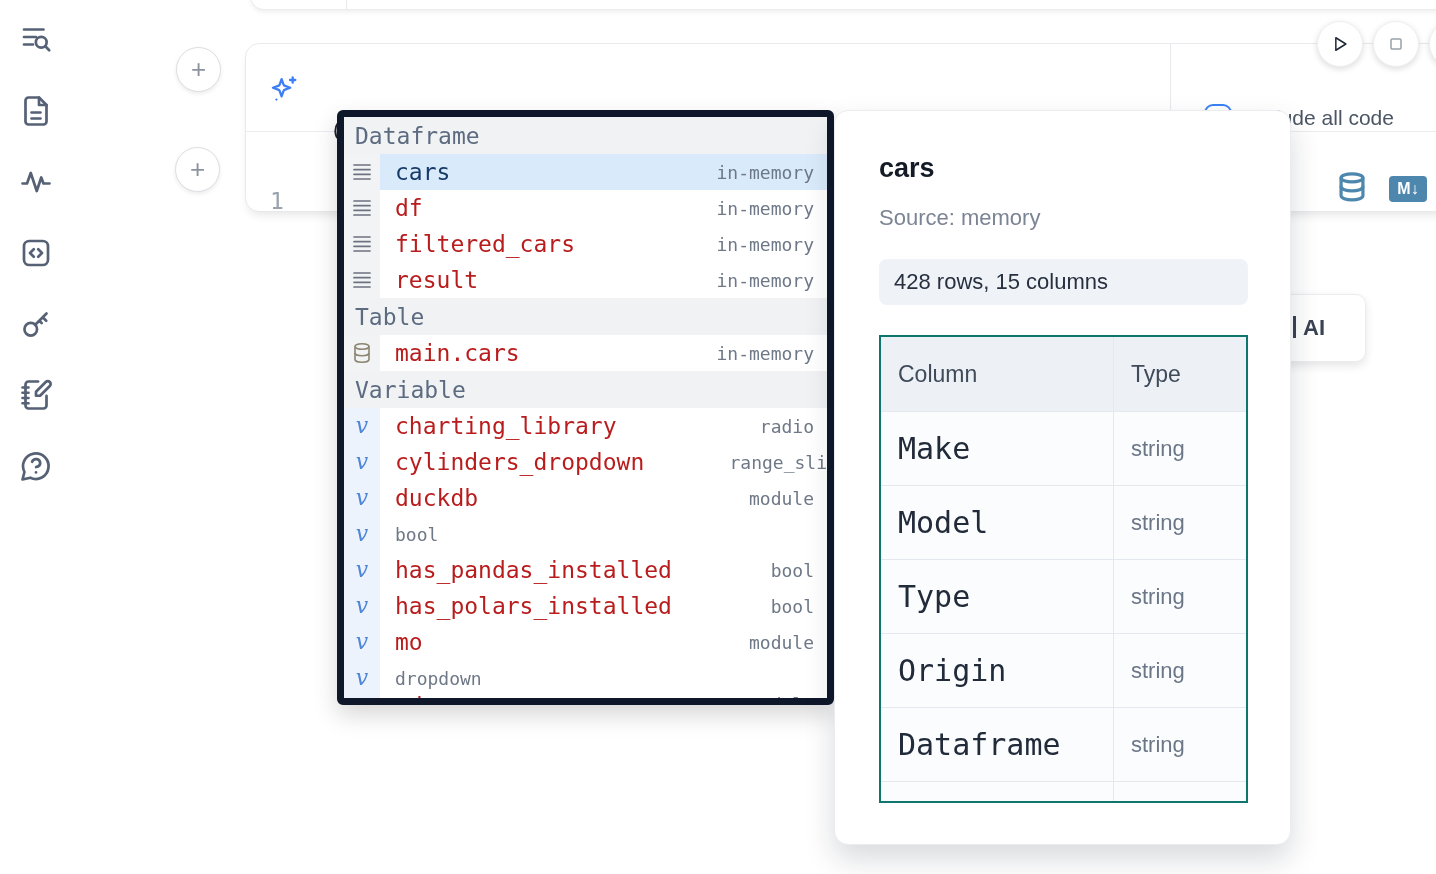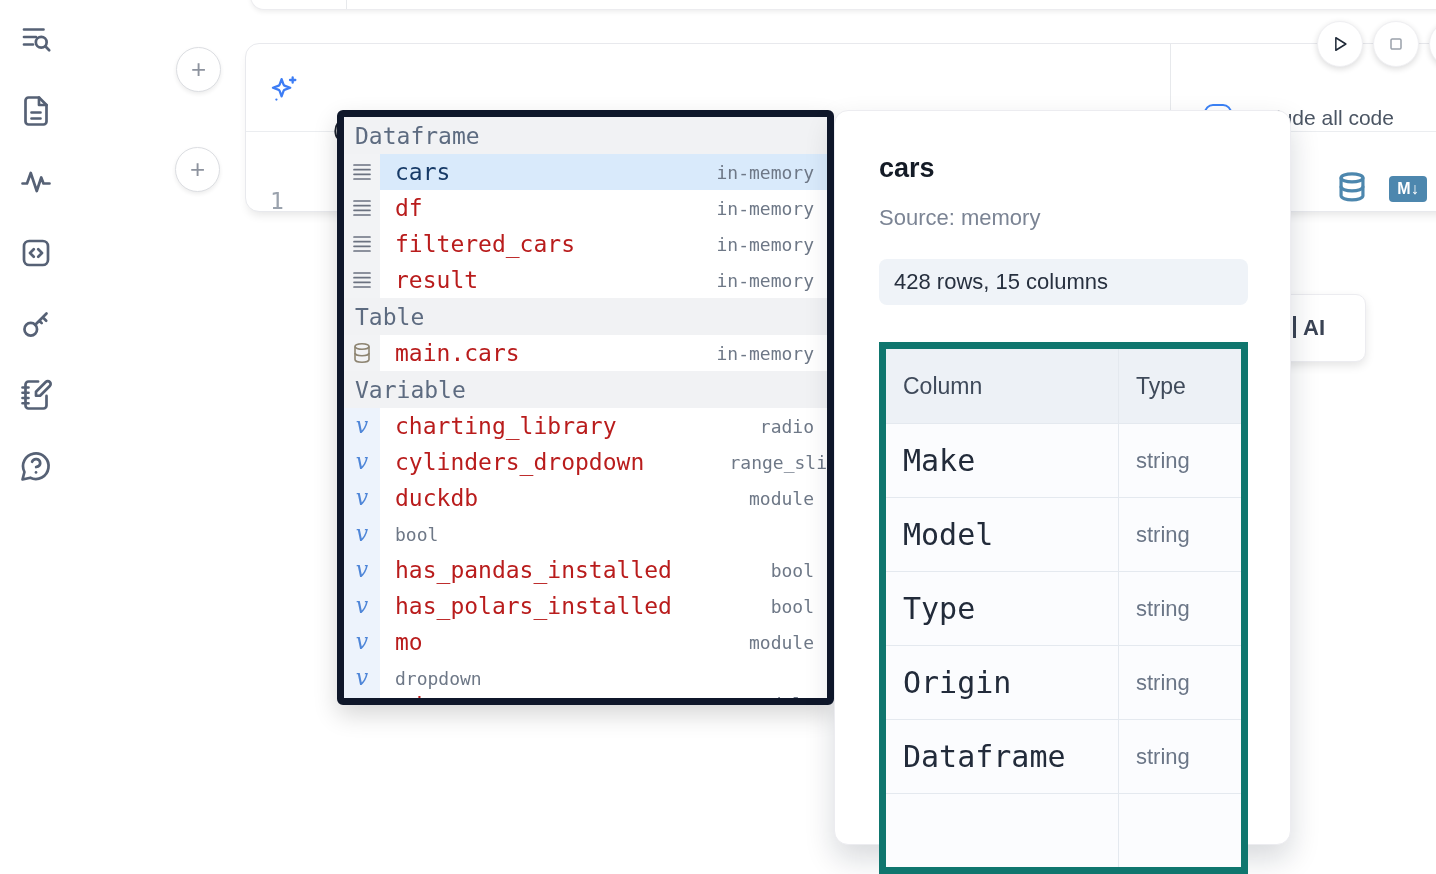--- a/index.html
+++ b/index.html
@@ -83,22 +83,22 @@
   .tbl-icon svg { width:20px; height:22px; }
   .var-icon { font-family:"DejaVu Serif", serif; font-style:italic; font-size:22px; color:#4f86d8; line-height:1; }
 
   
   .panel { position:absolute; left:834px; top:110px; width:457px; height:735px; background:#fff;
     border:1px solid #ececf0; border-radius:14px; box-shadow:0 14px 30px rgba(15,23,42,.16); }
   .panel-title { position:absolute; left:44px; top:42px; font-size:27px; font-weight:bold; color:#141b26; }
   .panel-source { position:absolute; left:44px; top:94px; font-size:22px; color:#7b8494; }
   .shape-badge { position:absolute; left:44px; top:148px; width:369px; height:46px; background:#eff3f8;
     border-radius:8px; display:flex; align-items:center; padding-left:15px; font-size:22px; color:#27303f; }
-  .ptable { position:absolute; left:44px; top:231px; width:369px; height:532px; overflow:hidden;
-    border:7px solid #0f766e; }
+  .ptable { position:absolute; left:44px; top:224px; width:369px; height:468px; overflow:hidden;
+    border:2px solid #0f766e; }
   .pt-row { display:flex; height:74px; border-top:1px solid #e4e9ef; background:#fbfcfe; }
   .pt-row.head { border-top:none; background:#edf1f6; }
   .pt-c1 { width:233px; flex:0 0 233px; border-right:1px solid #e4e9ef; display:flex; align-items:center; padding-left:17px; }
   .pt-c2 { flex:1; display:flex; align-items:center; padding-left:17px; }
   .pt-head-txt { font-size:23px; color:#3f4a5a; }
   .pt-col-name { font-size:30px; color:#222b3a; }
   .pt-col-type { font-size:22px; color:#6b7687; }
 </style>
 </head>
 <body>

